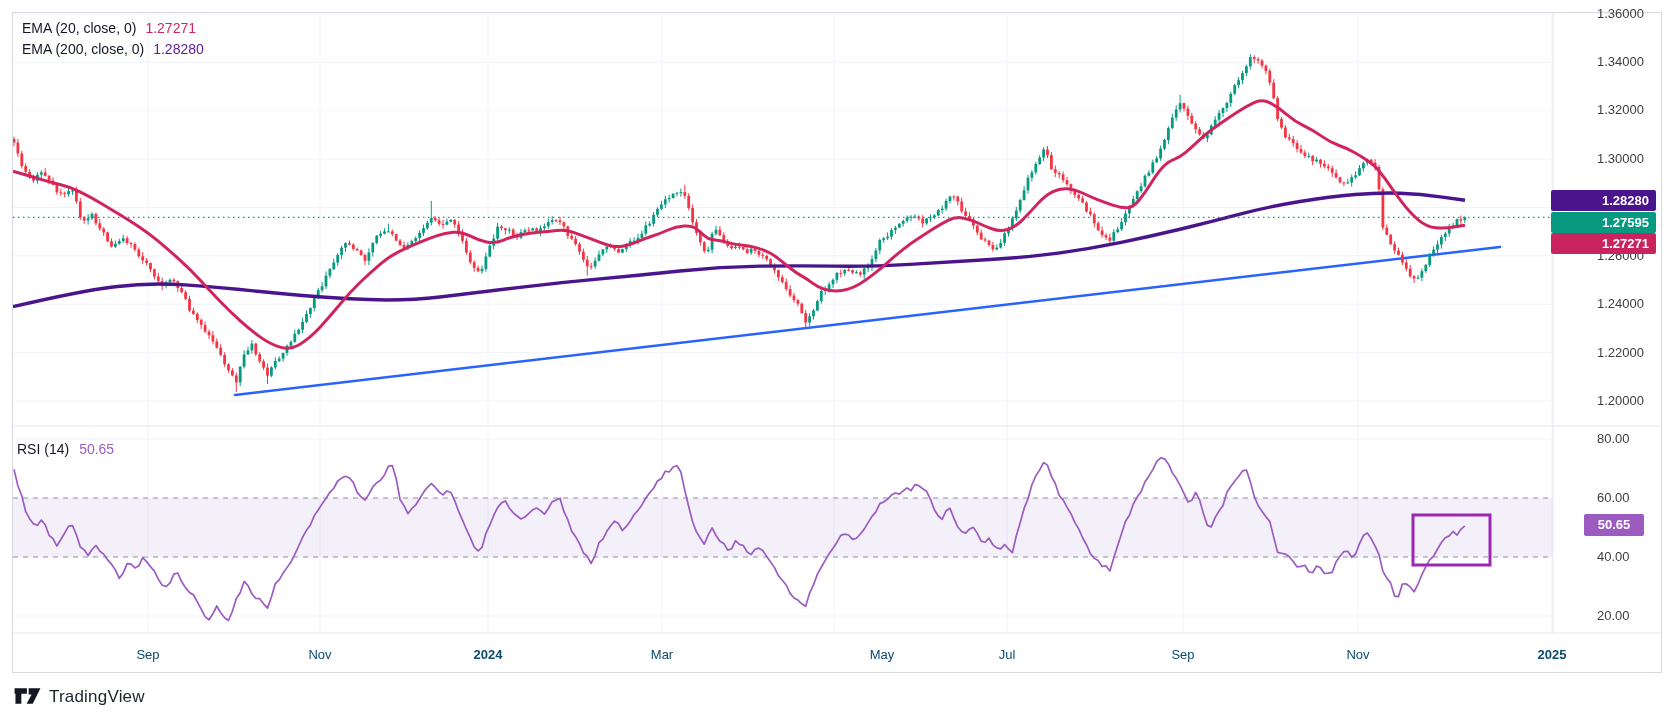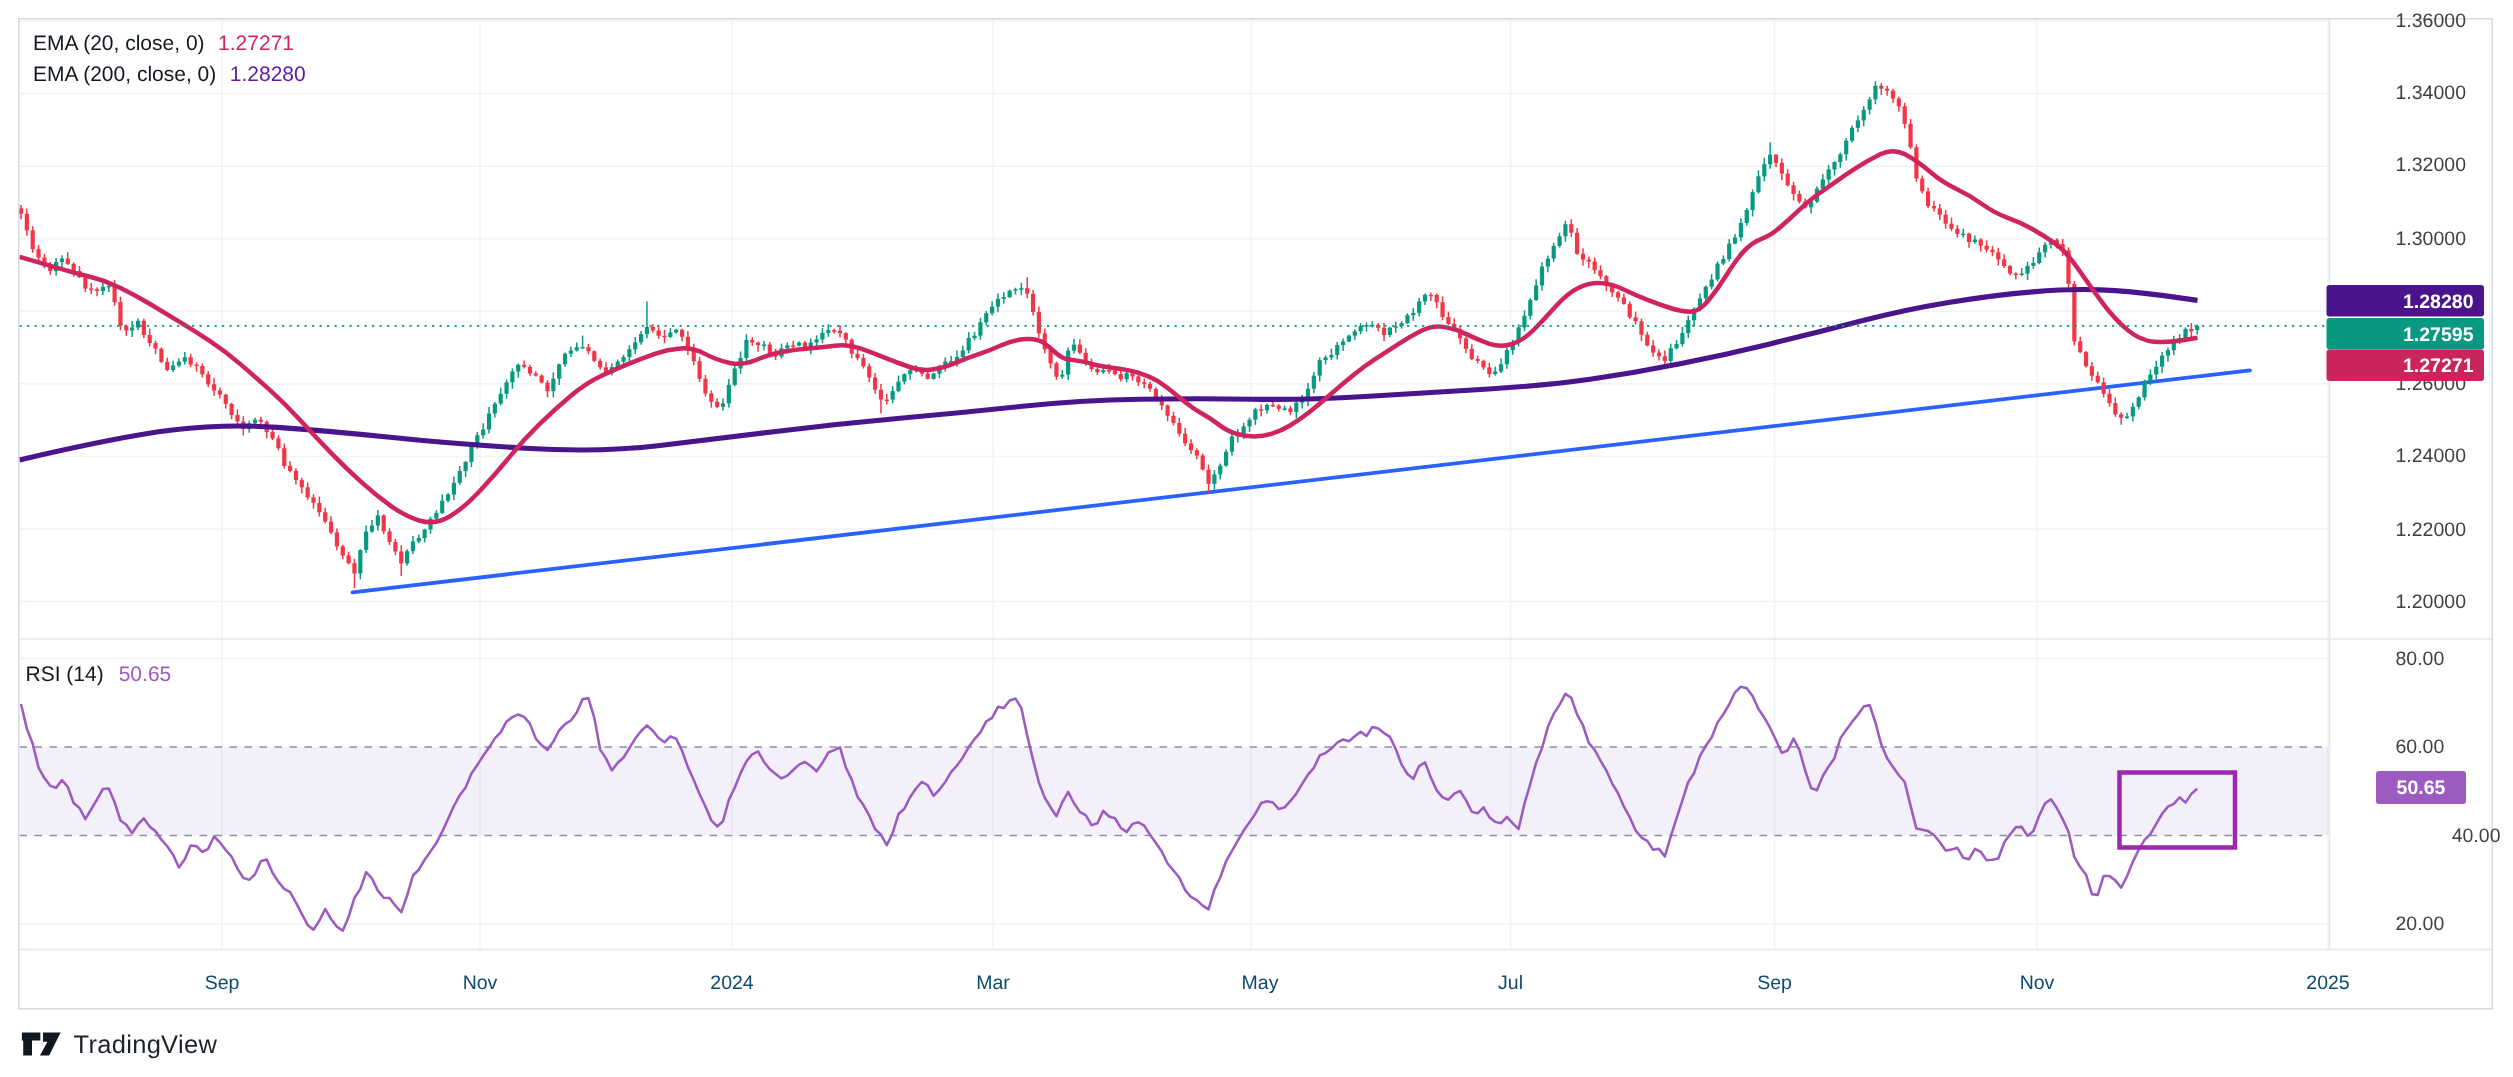--- a/index.html
+++ b/index.html
@@ -14,21 +14,21 @@
   .ohlc b{color:#42474f;font-weight:400;}
   .v-ema20{color:#d0245f;}
   .v-ema200{color:#5d1a9e;}
   .rsi-legend{position:absolute;left:17px;top:441px;z-index:5;display:flex;gap:10px;
               font-size:14px;align-items:baseline;white-space:nowrap;}
   .v-rsi{color:#9c5bc0;}
   .axis-label{position:absolute;left:1597px;width:70px;height:16px;line-height:16px;
               font-size:13px;color:#404040;z-index:4;}
   .time-label{position:absolute;top:647px;height:16px;line-height:16px;font-size:13px;
               color:#0c4a6e;transform:translateX(-50%);z-index:4;}
-  .time-label.bold{font-weight:400;}
+  .time-label.bold{font-weight:700;}
   .badge{position:absolute;left:1551px;width:105px;height:21px;line-height:21px;border-radius:2px;
          color:#fff;font-size:13px;font-weight:600;text-align:right;padding-right:7px;
          box-sizing:border-box;z-index:6;}
   .badge.rsi{left:1584px;width:60px;height:22px;line-height:22px;text-align:center;padding-right:0;}
   .logo{position:absolute;left:14px;top:685px;display:flex;align-items:flex-end;gap:8px;z-index:5;}
   .logo-text{font-size:17px;font-weight:500;color:#1e222d;letter-spacing:.2px;}
 </style>
 </head>
 <body>
 
@@ -842,30 +842,30 @@
       <div class="axis-label" style="top: 296px;">1.24000</div>
       <div class="axis-label" style="top: 345px;">1.22000</div>
       <div class="axis-label" style="top: 393px;">1.20000</div>
       <div class="badge" style="top: 189.5px; background: rgb(74, 20, 140);">1.28280</div>
       <div class="badge" style="top: 211.5px; background: rgb(8, 153, 129);">1.27595</div>
       <div class="badge" style="top: 232.5px; background: rgb(201, 36, 93);">1.27271</div>
     </div>
   <div id="rsi-axis">
       <div class="axis-label" style="top: 431px;">80.00</div>
       <div class="axis-label" style="top: 490px;">60.00</div>
-      <div class="axis-label" style="top: 549px; text-align: right;">40.00</div>
+      <div class="axis-label" style="top: 549px;">40.00</div>
       <div class="axis-label" style="top: 608px;">20.00</div>
       <div class="badge rsi" style="top: 514px; background: rgb(156, 91, 192);">50.65</div>
     </div>
   <div id="time-axis">
       <div class="time-label" style="left: 148px;">Sep</div>
       <div class="time-label" style="left: 320px;">Nov</div>
       <div class="time-label bold" style="left: 488px;">2024</div>
       <div class="time-label" style="left: 662px;">Mar</div>
-      <div class="time-label" style="left: 840px;">May</div>
+      <div class="time-label" style="left: 882px;">May</div>
       <div class="time-label" style="left: 1007px;">Jul</div>
       <div class="time-label" style="left: 1183px;">Sep</div>
       <div class="time-label" style="left: 1358px;">Nov</div>
       <div class="time-label bold" style="left: 1552px;">2025</div>
     </div>
 
   <div class="logo">
     <svg width="27" height="22" viewBox="0 0 46 36">
       <path d="M1 5 H22 V14 H12.5 V31 H2.5 V14 H1 Z" fill="#131722"></path>
       <path d="M25 5 H45 L32 31 H21.5 L30 15.5 H25 Z" fill="#131722"></path>

